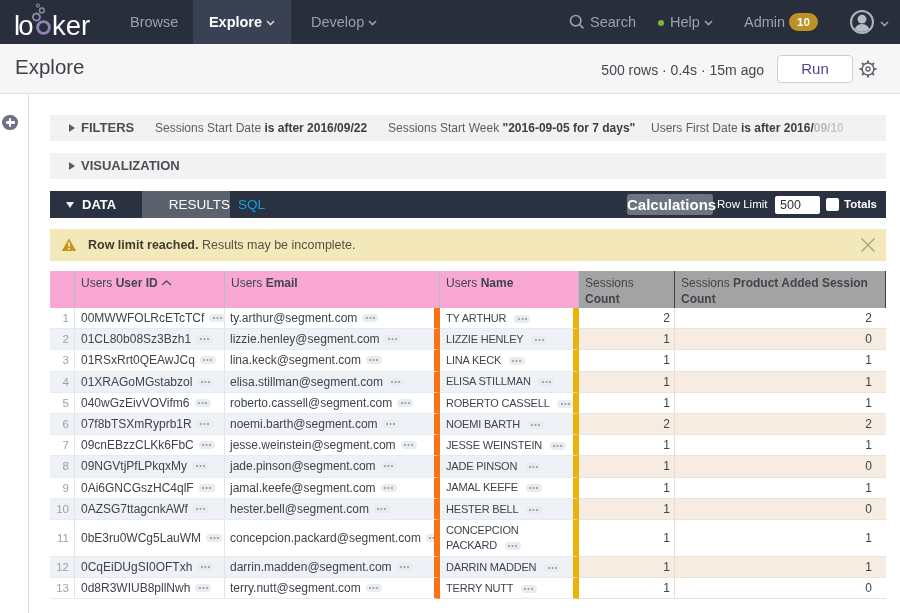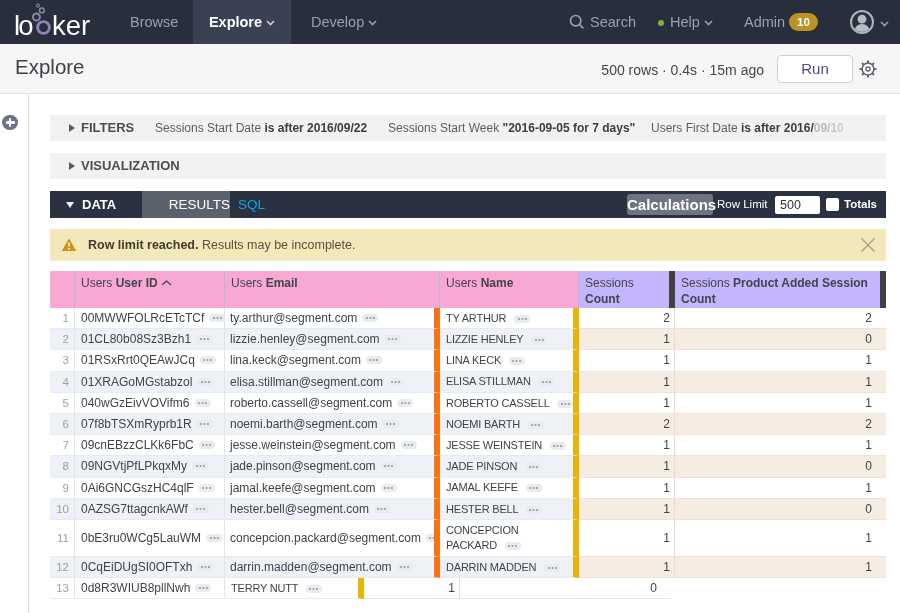--- a/index.html
+++ b/index.html
@@ -40,21 +40,21 @@
 .tot{position:absolute;left:794px;top:0;line-height:27px;font-weight:bold;font-size:11.5px}
 
 .warn{position:absolute;left:50px;top:229px;width:836px;height:32px;background:#f2e8ba;font-size:12.5px;color:#56523f}
 .warn b{color:#3f3c30}
 .warn .tx{position:absolute;left:38px;line-height:32px}
 
 .tbl{position:absolute;left:50px;top:271px;width:836px;font-size:12px;color:#3e444b}
 .hrow{display:flex;height:37px}
 .h{padding:5px 0 0 6px;font-size:12px;line-height:15.5px;color:#40464d}
 .hd{background:#f9a8d4;border-right:1px solid #aebdcc}
-.hm{background:#c4b5fd;border-right:6px solid #404040}
+.hm{background:#a3a3a3;border-right:1px solid #404040}
 .r{display:flex;height:21.2px}
 .c{display:flex;align-items:center;overflow:hidden}
 .c1{width:25px;justify-content:flex-end;padding-right:5px;color:#9aa1a8;font-size:11.5px;border-right:1px solid #e3e6e9}
 .c2{width:150px;padding-left:6px;border-right:1px solid #e3e6e9}
 .c3{width:215px;padding-left:5px;border-right:6px solid #f97316}
 .c4{width:139px;padding-left:6px;border-right:6px solid #eab308;font-size:11px;letter-spacing:-0.2px}
 .c5{width:96px;justify-content:flex-end;padding-right:4px;border-right:1px solid #e9ddd0}
 .c6{width:211px;justify-content:flex-end;padding-right:14px}
 .r .c{border-bottom:1px solid #e8eaec}
 .r .c5,.r .c6{border-bottom:1px solid #ece4da}
@@ -373,19 +373,23 @@
       </div>
       <div class="c c5">1</div>
       <div class="c c6">1</div>
     </div>
 <div class="r">
       <div class="c c1">13</div>
       <div class="c c2">
         <span>0d8R3WIUB8pllNwh</span>
         <i class="p"></i>
       </div>
+      <div class="c c3">
+        <span>terry.nutt@segment.com</span>
+        <i class="p"></i>
+      </div>
       <div class="c c4">
         <span>TERRY NUTT <i class="p pi"></i></span>
       </div>
       <div class="c c5">1</div>
       <div class="c c6">0</div>
     </div>
 </div>
 
 </body></html>

